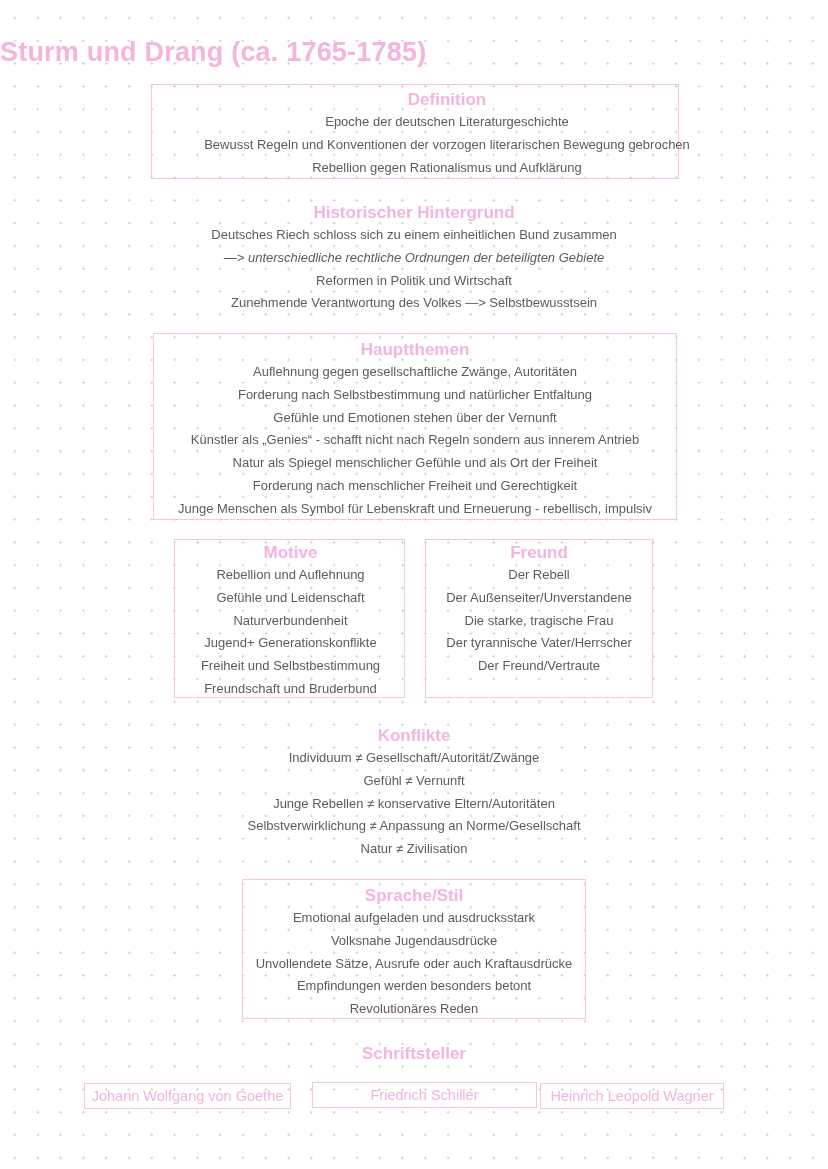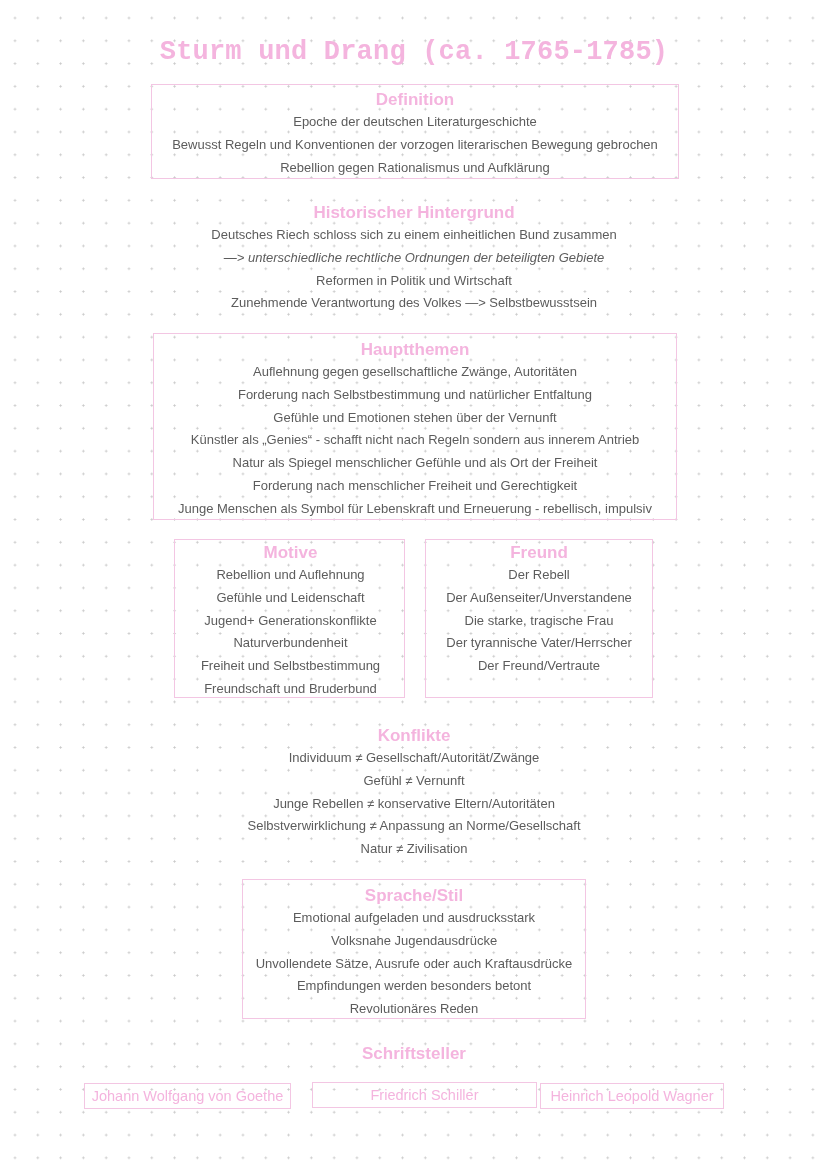--- a/index.html
+++ b/index.html
@@ -7,24 +7,23 @@
       width: 828px; height: 1169px; position: relative; overflow: hidden;
       background-color: #ffffff;
       background-image: radial-gradient(circle, #c9c9c9 0.9px, transparent 1.2px);
       background-size: 22.8px 22.8px;
       background-position: 3.6px 6.6px;
       font-family: "Liberation Sans", "DejaVu Sans", sans-serif;
       color: #5a5a5a;
     }
     .abs { position: absolute; }
     .title {
-      left: 0; width: 828px; top: 30px; text-align: center;
+      left: 0; width: 828px; top: 30px; 
       font-size: 27px; font-weight: bold; color: #f4b4de; letter-spacing: 0.2px;
       line-height: 44px;
-      font-family: Liberation Mono, monospace;
     }
     .box { position: absolute; border: 1px solid #f3c6e3; box-sizing: border-box; }
     .section { position: absolute; text-align: center; }
     .heading {
       color: #f4b4de; font-weight: bold; font-size: 17px; line-height: 22px;
       height: 22px; text-align: center; white-space: nowrap;
     }
     .line {
       font-size: 13px; line-height: 22.8px; height: 22.8px; color: #5c5c5c;
       white-space: nowrap; text-align: center;
@@ -35,21 +34,21 @@
       height: 26px; text-align: center; color: #f4b4de; font-size: 14.5px;
       line-height: 25px; white-space: nowrap; overflow: hidden; cursor: default;
     }
   </style>
 </head>
 <body>
 
 <div class="abs title">Sturm und Drang (ca. 1765-1785)</div>
 
 <div class="box" style="left:151px; top:84px; width:528px; height:95px;"></div>
-<div class="section" style="left:151px; top:89px; width:528px;">
+<div class="section" style="left:151px; top:89px; width:528px;padding-left:32px;">
   <div class="heading">Definition</div>
   <div class="line">Epoche der deutschen Literaturgeschichte</div>
   <div class="line">Bewusst Regeln und Konventionen der vorzogen literarischen Bewegung gebrochen</div>
   <div class="line">Rebellion gegen Rationalismus und Aufklärung</div>
 </div>
 
 <div class="section" style="left:100px; top:202px; width:628px;">
   <div class="heading">Historischer Hintergrund</div>
   <div class="line">Deutsches Riech schloss sich zu einem einheitlichen Bund zusammen</div>
   <div class="line italic">—&gt; unterschiedliche rechtliche Ordnungen der beteiligten Gebiete</div>
@@ -67,22 +66,22 @@
   <div class="line">Natur als Spiegel menschlicher Gefühle und als Ort der Freiheit</div>
   <div class="line">Forderung nach menschlicher Freiheit und Gerechtigkeit</div>
   <div class="line">Junge Menschen als Symbol für Lebenskraft und Erneuerung - rebellisch, impulsiv</div>
 </div>
 
 <div class="box" style="left:174px; top:539px; width:231px; height:159px;"></div>
 <div class="section" style="left:174px; top:542px; width:233px;">
   <div class="heading">Motive</div>
   <div class="line">Rebellion und Auflehnung</div>
   <div class="line">Gefühle und Leidenschaft</div>
+  <div class="line">Naturverbundenheit</div>
   <div class="line">Jugend+ Generationskonflikte</div>
-  <div class="line">Naturverbundenheit</div>
   <div class="line">Freiheit und Selbstbestimmung</div>
   <div class="line">Freundschaft und Bruderbund</div>
 </div>
 
 <div class="box" style="left:425px; top:539px; width:228px; height:159px;"></div>
 <div class="section" style="left:425px; top:542px; width:228px;">
   <div class="heading">Freund</div>
   <div class="line">Der Rebell</div>
   <div class="line">Der Außenseiter/Unverstandene</div>
   <div class="line">Die starke, tragische Frau</div>

